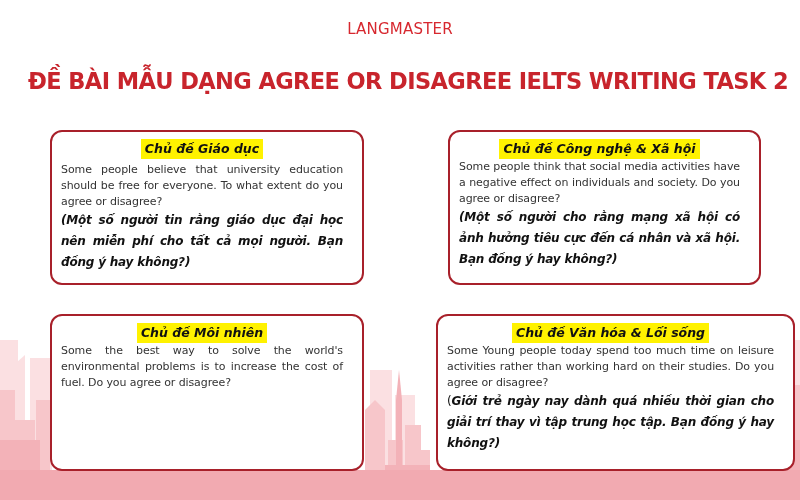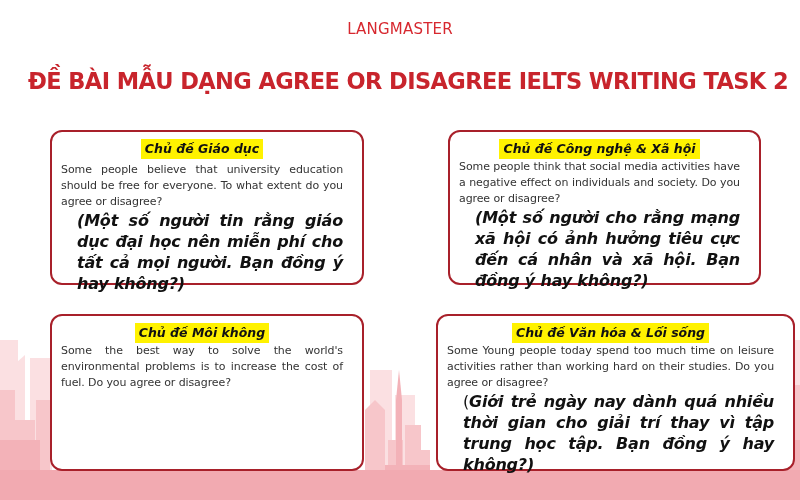--- a/index.html
+++ b/index.html
@@ -28,24 +28,23 @@
   .card .topic {
     display: inline-block; background: #fff200; color: #111;
     font-family: "DejaVu Sans", sans-serif; font-weight: bold; font-style: italic;
     font-size: 12.5px; padding: 1px 4px; line-height: 18px;
   }
   .card .en {
     font-family: "DejaVu Sans", sans-serif; font-size: 11px; color: #333;
     text-align: justify; line-height: 16px; letter-spacing: -0.1px;
   }
   .card .vi {
-    font-family: "DejaVu Sans", sans-serif; font-size: 16px; color: #111;
+    font-family: "DejaVu Sans", sans-serif; font-size: 12px; color: #111;
     font-weight: bold; font-style: italic; text-align: justify; line-height: 21px;
     letter-spacing: -0.2px;
-    margin-left: 16px;
   }
   .card .vi .paren { font-weight: normal; font-style: normal; }
   #card-1 { left: 50px; top: 130px; width: 314px; height: 155px; }
   #card-2 { left: 448px; top: 130px; width: 313px; height: 155px; }
   #card-3 { left: 50px; top: 314px; width: 314px; height: 157px; }
   #card-4 { left: 436px; top: 314px; width: 359px; height: 157px; }
   #card-2 .topic-wrap, #card-3 .topic-wrap, #card-4 .topic-wrap { margin-bottom: 1px; }
 </style>
 </head>
 <body>
@@ -93,21 +92,21 @@
   <p class="vi"><span>(</span><span>Một số người tin rằng giáo dục đại học nên miễn phí cho tất cả mọi người. Bạn đồng ý hay không?)</span></p>
 </div>
 
 <div class="card" id="card-2">
   <div class="topic-wrap"><span class="topic">Chủ đề Công nghệ &amp; Xã hội</span></div>
   <p class="en">Some people think that social media activities have a negative effect on individuals and society. Do you agree or disagree?</p>
   <p class="vi"><span>(</span><span>Một số người cho rằng mạng xã hội có ảnh hưởng tiêu cực đến cá nhân và xã hội. Bạn đồng ý hay không?)</span></p>
 </div>
 
 <div class="card" id="card-3">
-  <div class="topic-wrap"><span class="topic">Chủ đề Môi không</span></div>
+  <div class="topic-wrap"><span class="topic">Chủ đề Môi nhiên</span></div>
   <p class="en">Some the best way to solve the world's environmental problems is to increase the cost of fuel. Do you agree or disagree?</p>
 </div>
 
 <div class="card" id="card-4">
   <div class="topic-wrap"><span class="topic">Chủ đề Văn hóa &amp; Lối sống</span></div>
   <p class="en">Some Young people today spend too much time on leisure activities rather than working hard on their studies. Do you agree or disagree?</p>
   <p class="vi"><span class="paren">(</span><span>Giới trẻ ngày nay dành quá nhiều thời gian cho giải trí thay vì tập trung học tập. Bạn đồng ý hay không?)</span></p>
 </div>
 
 </body></html>

